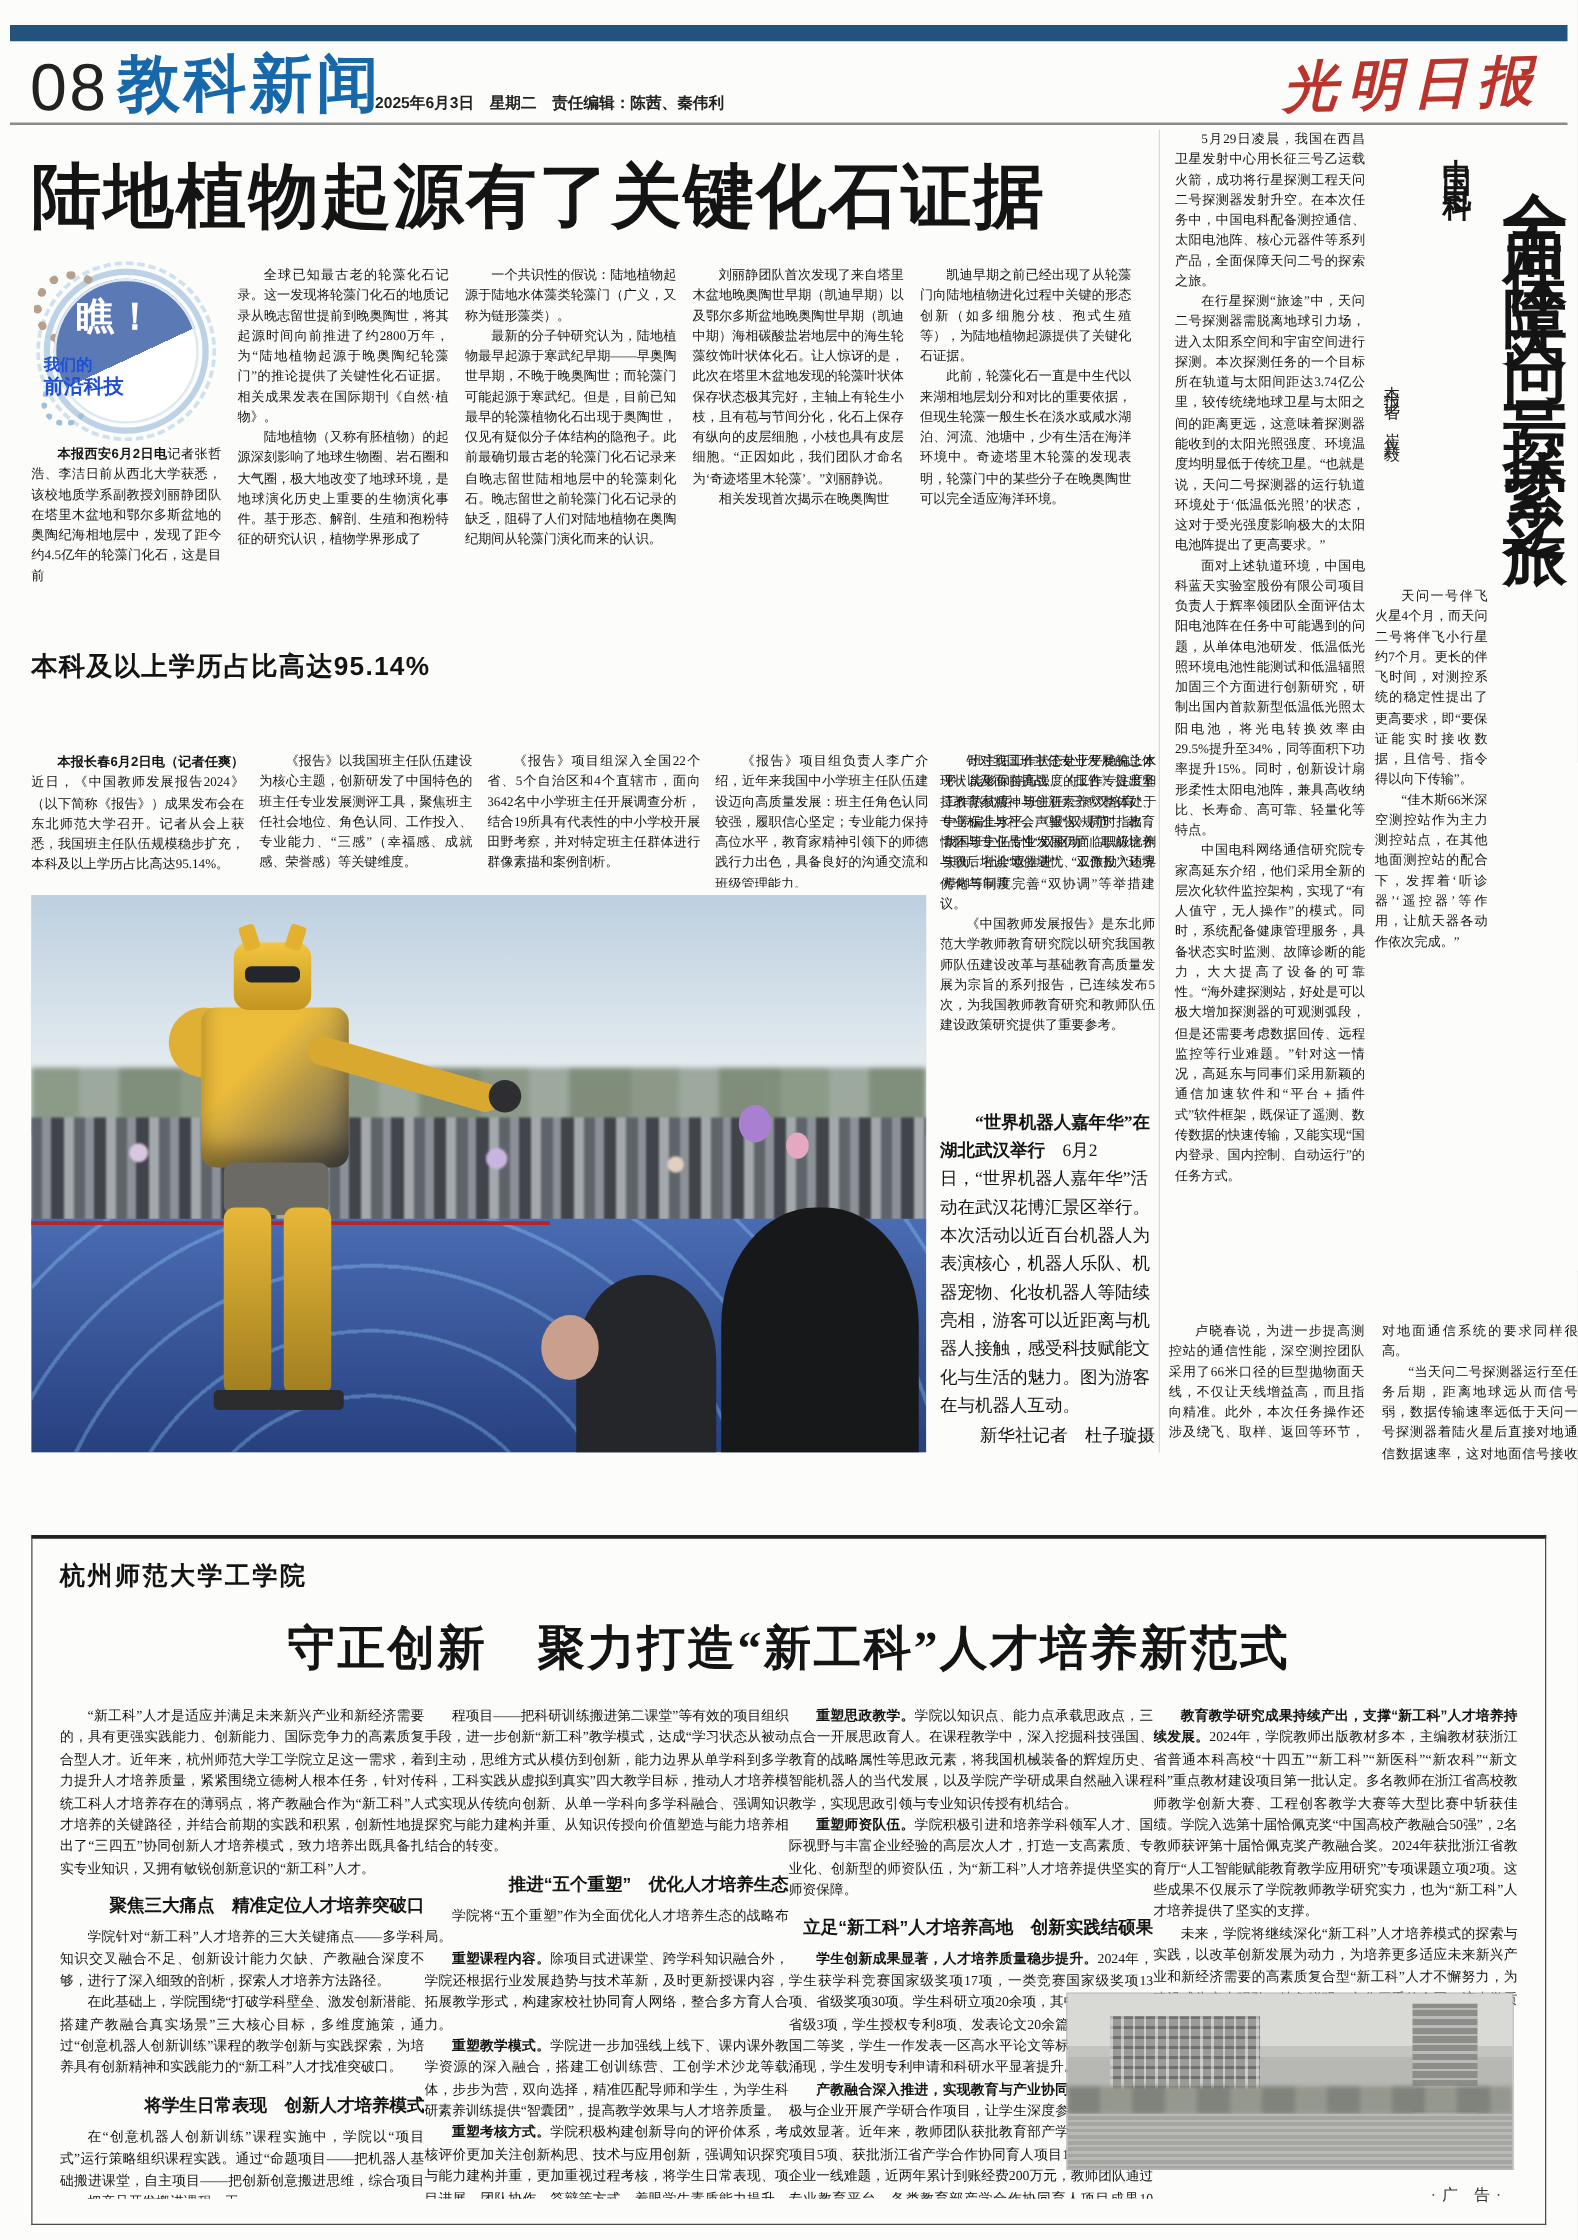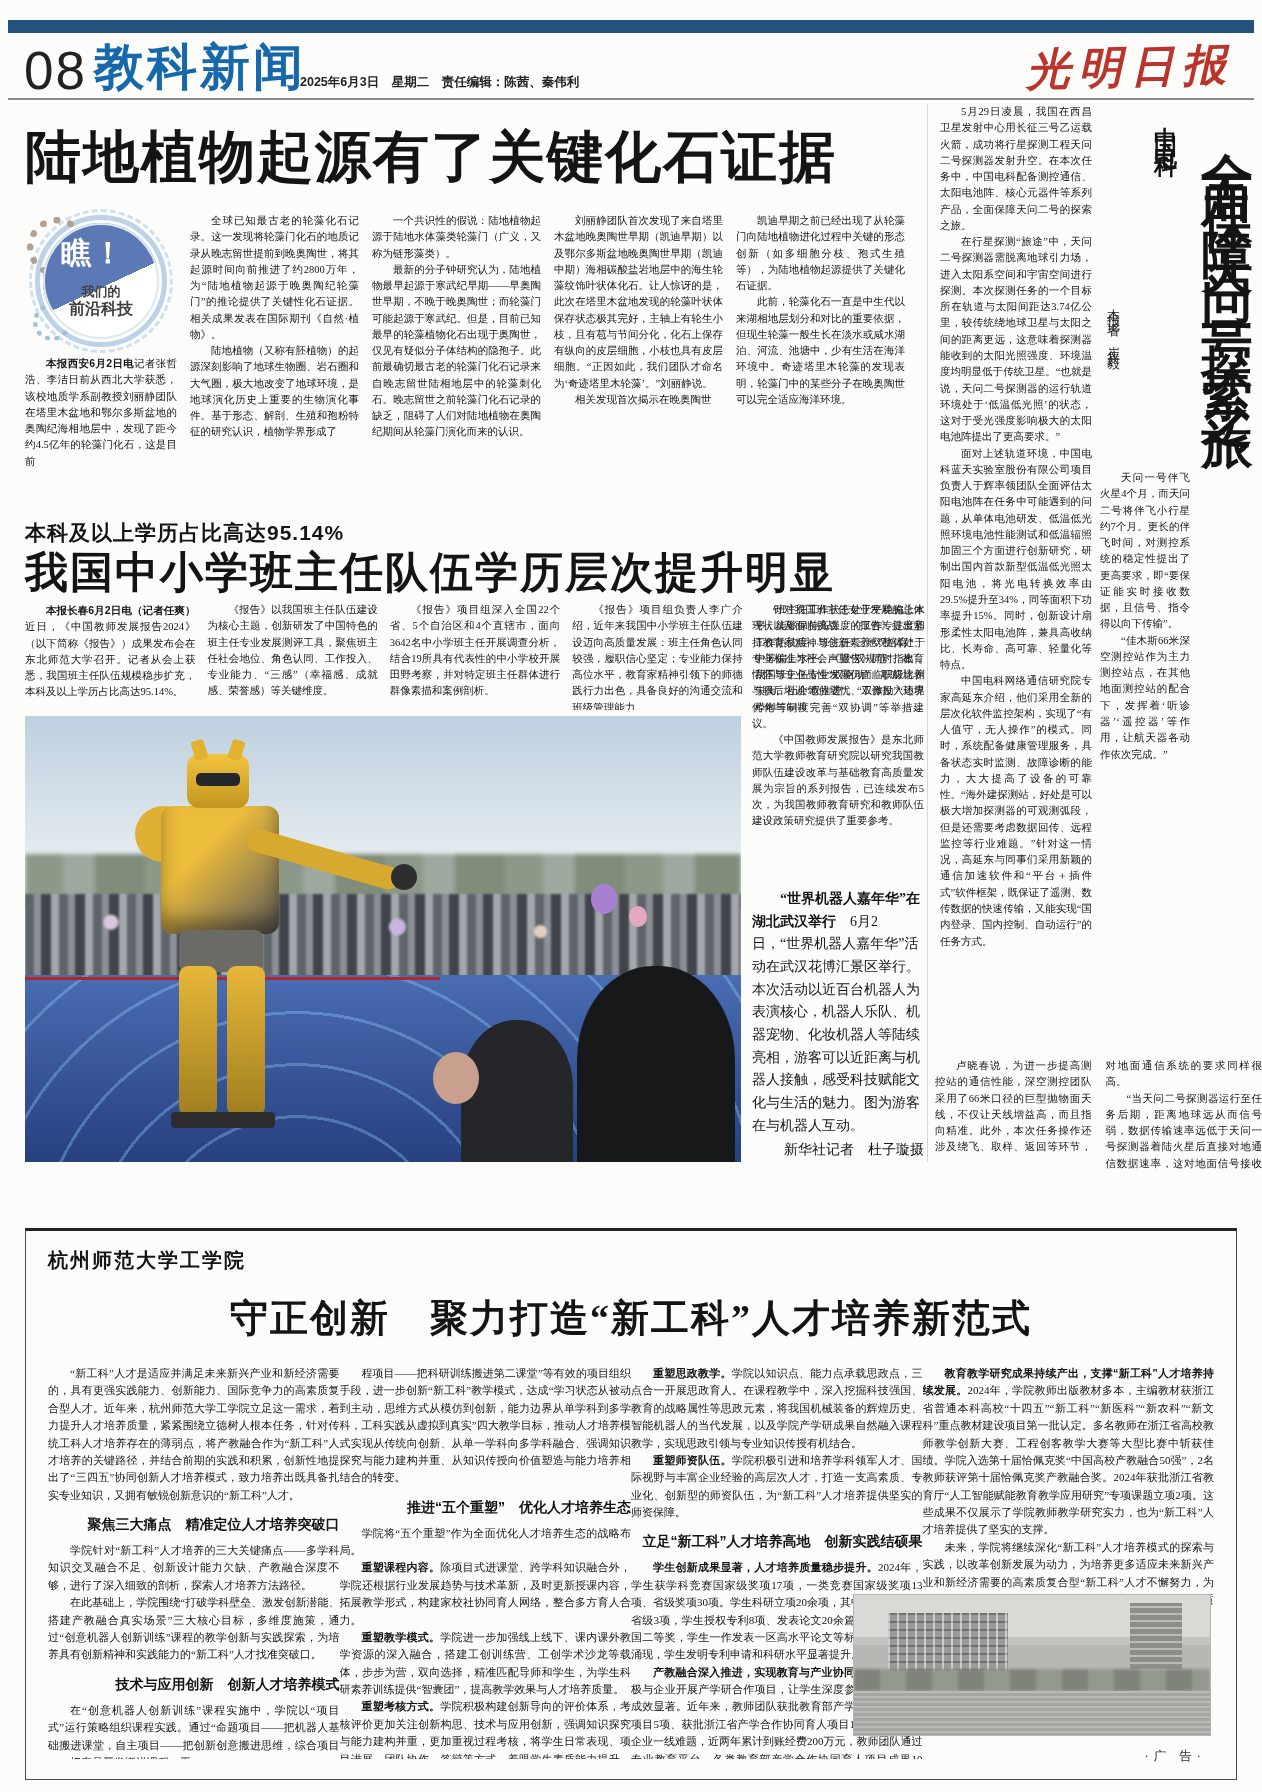--- a/index.html
+++ b/index.html
@@ -33,21 +33,21 @@
   .badge .ring{position:absolute;inset:0;border-radius:50%;border:5px solid #bcd2e6;}
   .badge .ring2{position:absolute;inset:-6px;border-radius:50%;border:3px dashed #cfe0ef;}
   .badge .gear{position:absolute;left:-8px;top:2px;width:46px;height:46px;border-radius:50%;
                border:7px dotted #b4a08c;background:transparent;}
   .badge .gear2{position:absolute;left:-2px;bottom:6px;width:28px;height:28px;border-radius:50%;
                border:5px dotted #9fc0da;}
   .badge .disc{position:absolute;inset:8px;border-radius:50%;
                background:linear-gradient(155deg,#5b79b5 54%,#ffffff 54%);
                box-shadow:0 0 0 2px #dce8f2 inset;}
   .badge .excl{position:absolute;left:26px;top:18px;color:#fff;font-weight:bold;font-size:30px;letter-spacing:2px;}
-  .badge .sub{position:absolute;width:100%;text-align:center;color:#404040;font-weight:bold;}
+  .badge .sub{position:absolute;width:100%;text-align:left;color:#1d4ed8;font-weight:bold;}
   .badge .sub1{top:68px;font-size:13px;}
   .badge .sub2{top:84px;font-size:16px;}
 
   
   .a2-kicker{position:absolute;left:25px;top:519px;font-size:21px;font-weight:600;letter-spacing:1px;text-align:center;}
   .a2-headline{position:absolute;left:25px;top:544px;width:860px;font-size:43px;font-weight:bold;letter-spacing:2px;}
   .a2-body{position:absolute;left:25px;top:602px;width:900px;height:108px;display:flex;gap:12px;}
   .a2-col{flex:1;height:108px;}
   .a2-side{position:absolute;left:752px;top:602px;width:172px;height:560px;display:flex;flex-direction:column;justify-content:space-between;}
   .a2-side .col{flex:none;}
@@ -174,21 +174,20 @@
         <p>刘丽静团队首次发现了来自塔里木盆地晚奥陶世早期（凯迪早期）以及鄂尔多斯盆地晚奥陶世早期（凯迪中期）海相碳酸盐岩地层中的海生轮藻纹饰叶状体化石。让人惊讶的是，此次在塔里木盆地发现的轮藻叶状体保存状态极其完好，主轴上有轮生小枝，且有苞与节间分化，化石上保存有纵向的皮层细胞，小枝也具有皮层细胞。“正因如此，我们团队才命名为‘奇迹塔里木轮藻’。”刘丽静说。</p>
         <p>相关发现首次揭示在晚奥陶世</p>
       </div>
     <div class="col a1-col">
         <p>凯迪早期之前已经出现了从轮藻门向陆地植物进化过程中关键的形态创新（如多细胞分枝、孢式生殖等），为陆地植物起源提供了关键化石证据。</p>
         <p>此前，轮藻化石一直是中生代以来湖相地层划分和对比的重要依据，但现生轮藻一般生长在淡水或咸水湖泊、河流、池塘中，少有生活在海洋环境中。奇迹塔里木轮藻的发现表明，轮藻门中的某些分子在晚奥陶世可以完全适应海洋环境。</p>
       </div>
   </div>
 
   <div class="a2-kicker sans">本科及以上学历占比高达95.14%</div>
-  <div class="a2-headline">我国中小学班主任队伍学历层次提升明显</div>
   <div class="a2-body">
     <div class="col a2-col">
         <p><b>本报长春6月2日电（记者任爽）</b>近日，《中国教师发展报告2024》（以下简称《报告》）成果发布会在东北师范大学召开。记者从会上获悉，我国班主任队伍规模稳步扩充，本科及以上学历占比高达95.14%。</p>
       </div>
     <div class="col a2-col">
         <p>《报告》以我国班主任队伍建设为核心主题，创新研发了中国特色的班主任专业发展测评工具，聚焦班主任社会地位、角色认同、工作投入、专业能力、“三感”（幸福感、成就感、荣誉感）等关键维度。</p>
       </div>
     <div class="col a2-col">
         <p>《报告》项目组深入全国22个省、5个自治区和4个直辖市，面向3642名中小学班主任开展调查分析，结合19所具有代表性的中小学校开展田野考察，并对特定班主任群体进行群像素描和案例剖析。</p>
       </div>
@@ -263,21 +262,21 @@
 
   <div class="adbox">
     <div class="org sans">杭州师范大学工学院</div>
     <div class="hl">守正创新　聚力打造“新工科”人才培养新范式</div>
     <div class="adcols">
       <div class="adcol">
           <p>“新工科”人才是适应并满足未来新兴产业和新经济需要的，具有更强实践能力、创新能力、国际竞争力的高素质复合型人才。近年来，杭州师范大学工学院立足这一需求，着力提升人才培养质量，紧紧围绕立德树人根本任务，针对传统工科人才培养存在的薄弱点，将产教融合作为“新工科”人才培养的关键路径，并结合前期的实践和积累，创新性地提出了“三四五”协同创新人才培养模式，致力培养出既具备扎实专业知识，又拥有敏锐创新意识的“新工科”人才。</p>
           <h4 class="subhead">聚焦三大痛点　精准定位人才培养突破口</h4>
           <p>学院针对“新工科”人才培养的三大关键痛点——多学科知识交叉融合不足、创新设计能力欠缺、产教融合深度不够，进行了深入细致的剖析，探索人才培养方法路径。</p>
           <p>在此基础上，学院围绕“打破学科壁垒、激发创新潜能、搭建产教融合真实场景”三大核心目标，多维度施策，通过“创意机器人创新训练”课程的教学创新与实践探索，为培养具有创新精神和实践能力的“新工科”人才找准突破口。</p>
-          <h4 class="subhead">技术与应用创新　创新人才培养模式</h4>
+          <h4 class="subhead">将学生日常表现　创新人才培养模式</h4>
           <p>在“创意机器人创新训练”课程实施中，学院以“项目式”运行策略组织课程实践。通过“命题项目——把机器人基础搬进课堂，自主项目——把创新创意搬进思维，综合项目——把产品开发搬进课程，工</p>
         </div>
       <div class="adcol">
           <p>程项目——把科研训练搬进第二课堂”等有效的项目组织手段，进一步创新“新工科”教学模式，达成“学习状态从被动到主动，思维方式从模仿到创新，能力边界从单学科到多学科，工科实践从虚拟到真实”四大教学目标，推动人才培养模式实现从传统向创新、从单一学科向多学科融合、强调知识探究与能力建构并重、从知识传授向价值塑造与能力培养相结合的转变。</p>
           <h4 class="subhead">推进“五个重塑”　优化人才培养生态</h4>
           <p>学院将“五个重塑”作为全面优化人才培养生态的战略布局。</p>
           <p><b>重塑课程内容。</b>除项目式进课堂、跨学科知识融合外，学院还根据行业发展趋势与技术革新，及时更新授课内容，拓展教学形式，构建家校社协同育人网络，整合多方育人合力。</p>
           <p><b>重塑教学模式。</b>学院进一步加强线上线下、课内课外教学资源的深入融合，搭建工创训练营、工创学术沙龙等载体，步步为营，双向选择，精准匹配导师和学生，为学生科研素养训练提供“智囊团”，提高教学效果与人才培养质量。</p>
           <p><b>重塑考核方式。</b>学院积极构建创新导向的评价体系，考核评价更加关注创新构思、技术与应用创新，强调知识探究与能力建构并重，更加重视过程考核，将学生日常表现、项目进展、团队协作、答辩等方式，着眼学生素质能力提升，全面评价学生的学习成果与综合素养。</p>
         </div>

